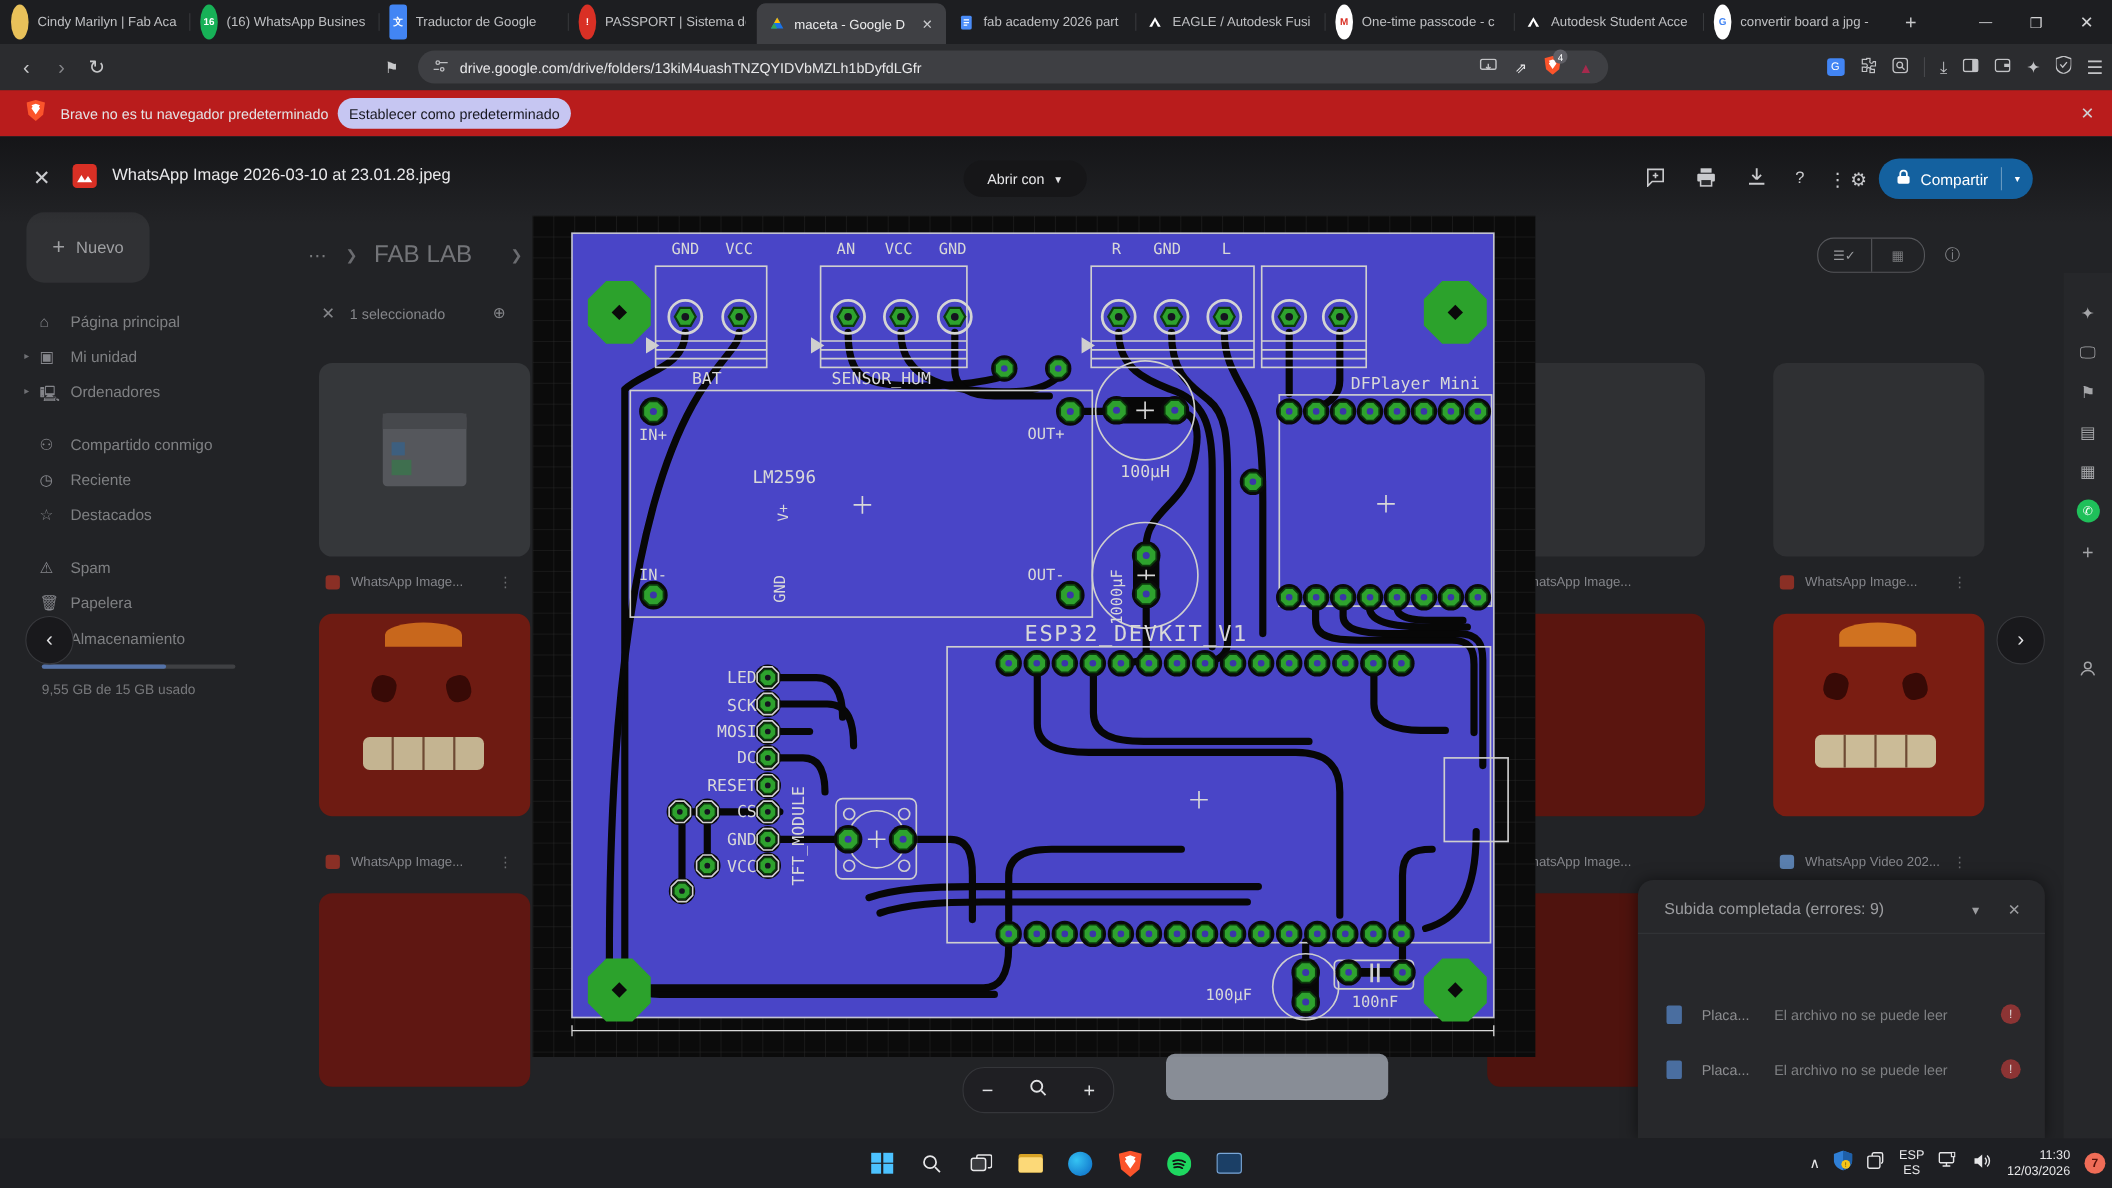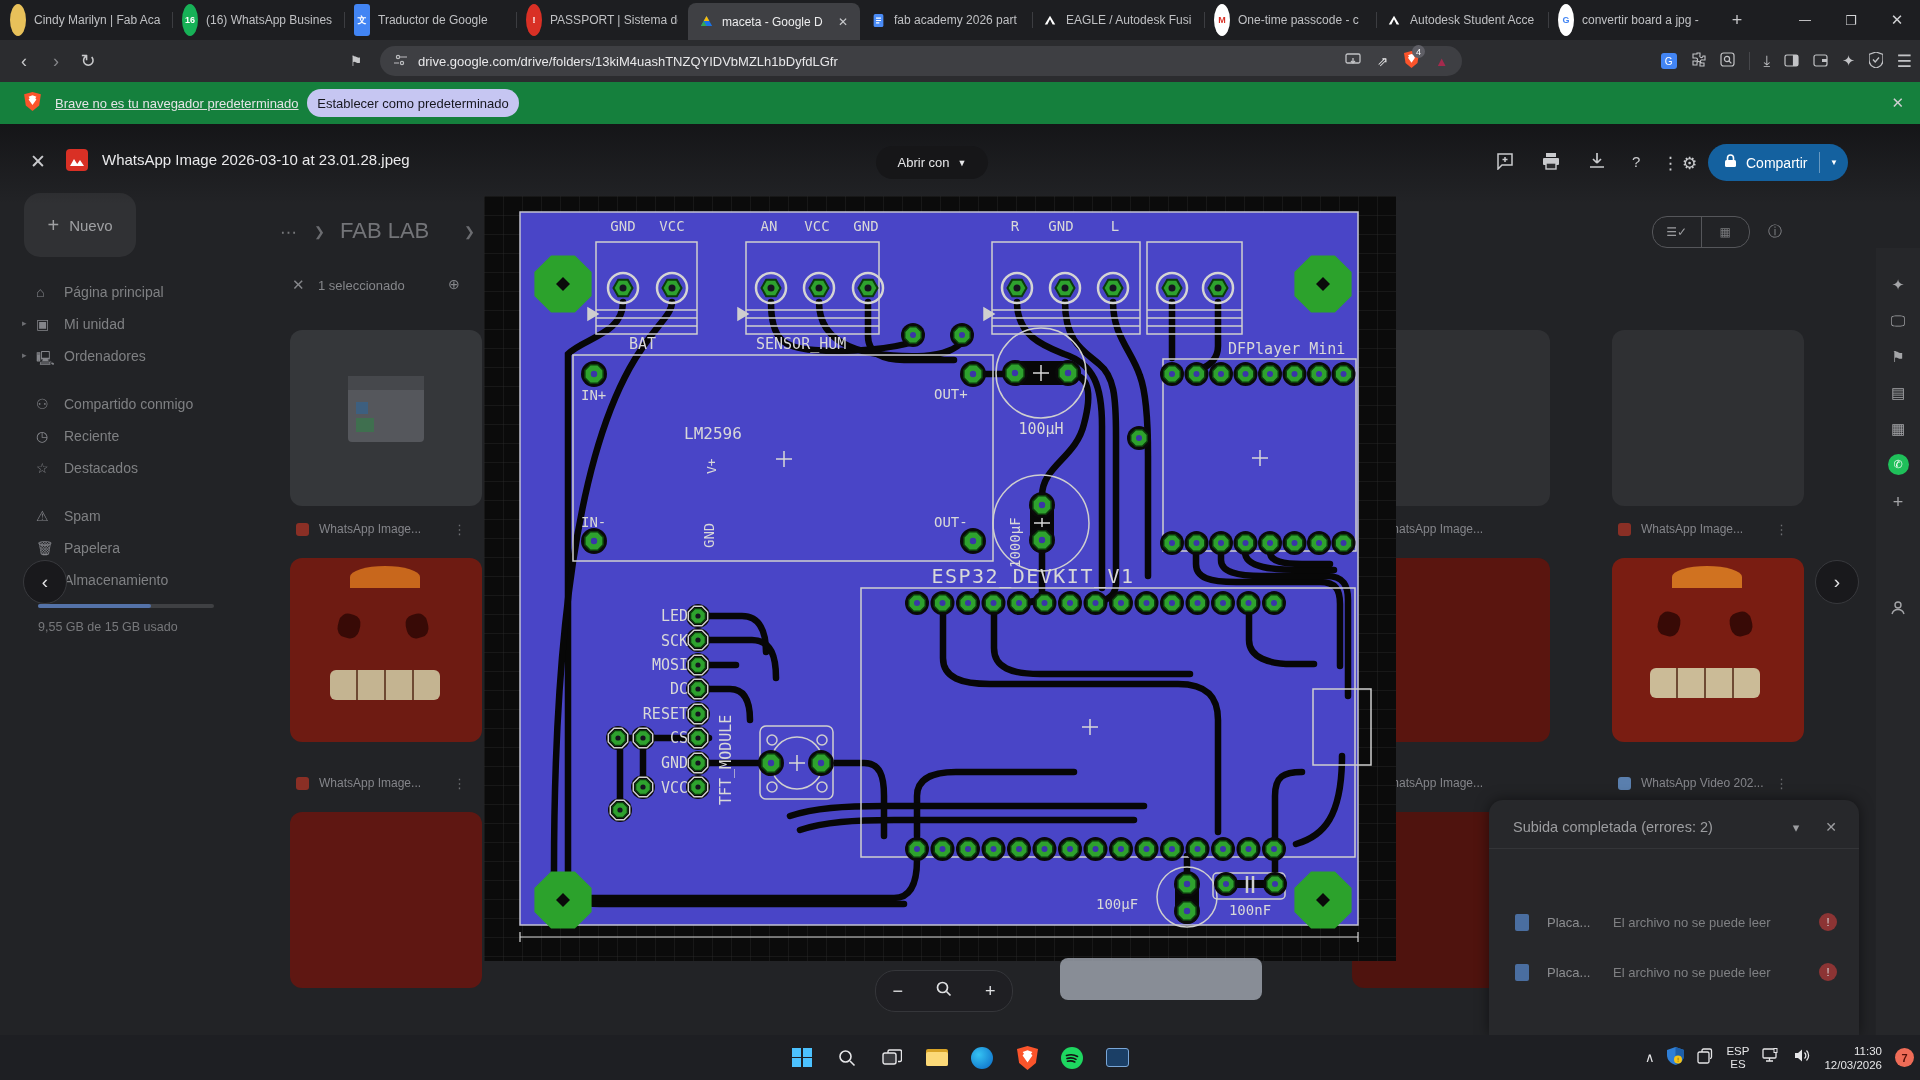--- a/index.html
+++ b/index.html
@@ -19,21 +19,21 @@
   .wctl{width:46px;display:flex;align-items:center;justify-content:center;color:#d2d3d5;font-size:12px;}
   
   .toolbar{position:absolute;left:0;top:40px;width:1920px;height:42px;background:#2b2c2f;display:flex;align-items:center;}
   .navbtn{width:32px;text-align:center;font-size:18px;color:#c7c8ca;}
   .urlfield{position:absolute;left:380px;top:6px;width:1082px;height:30px;border-radius:15px;background:#3e3f43;
     display:flex;align-items:center;font-size:13px;color:#e8e8ea;}
   .exticons{position:absolute;right:8px;top:0;height:42px;display:flex;align-items:center;gap:14px;color:#c2c3c6;font-size:15px;}
   .badge-n{position:absolute;right:-6px;top:-6px;background:#5f5f66;color:#fff;font-size:9px;border-radius:50%;width:13px;height:13px;
     display:flex;align-items:center;justify-content:center;}
   
-  .infobar{position:absolute;left:0;top:82px;width:1920px;height:42px;background:#15803d;display:flex;align-items:center;text-decoration:underline;}
+  .infobar{position:absolute;left:0;top:82px;width:1920px;height:42px;background:#b91c1c;display:flex;align-items:center;}
   .infopill{position:absolute;left:307px;top:7px;width:212px;height:28px;border-radius:14px;background:#c6c6f2;color:#17171f;
     font-size:13px;display:flex;align-items:center;justify-content:center;text-align:right;}
   
   .viewport{position:absolute;left:0;top:124px;width:1920px;height:911px;background:#222326;overflow:hidden;}
   .sideitem{position:absolute;left:64px;font-size:14px;color:#7f8083;}
   .sideicon{position:absolute;left:36px;font-size:14px;color:#84858a;}
   .sidearrow{position:absolute;left:22px;font-size:9px;color:#6e6f73;}
   .card{position:absolute;border-radius:12px;}
   .cap{position:absolute;height:30px;display:flex;align-items:center;gap:10px;font-size:12px;color:#84858a;}
   .capicon{width:13px;height:13px;border-radius:3px;background:#8a2f25;}
@@ -649,21 +649,21 @@
         <svg width="16" height="16" viewBox="0 0 16 16">
             <circle cx="6.5" cy="6.5" r="5" fill="none" stroke="#e0e1e3" stroke-width="1.7"></circle>
             <path d="m10.5 10.5 4 4" stroke="#e0e1e3" stroke-width="1.7"></path>
           </svg>
       </span>
       <span>+</span>
     </div>
 
     <div class="upanel">
       <div class="uprow" style="top:10px;height:34px;">
-        <span style="margin-left:24px;font-size:14.5px;color:#9c9da0;">Subida completada (errores: 2)</span>
+        <span style="margin-left:24px;font-size:14.5px;color:#9c9da0;">Subida completada (errores: 9)</span>
         <span style="margin-left:auto;color:#9c9da0;font-size:13px;">▾</span>
         <span style="margin:0 22px 0 26px;color:#9c9da0;font-size:14px;">✕</span>
       </div>
       <div style="position:absolute;left:0;top:48px;width:370px;height:1px;background:#343538;"></div>
       <div class="uprow" style="top:102px;height:40px;">
         <span class="docicon" style="margin-left:26px;"></span>
         <span style="margin-left:18px;font-size:13px;color:#8d8e91;width:66px;">Placa...</span>
         <span style="font-size:13px;color:#7f8083;">El archivo no se puede leer</span>
         <span class="erricon" style="margin-left:auto;margin-right:22px;">!</span>
       </div>

